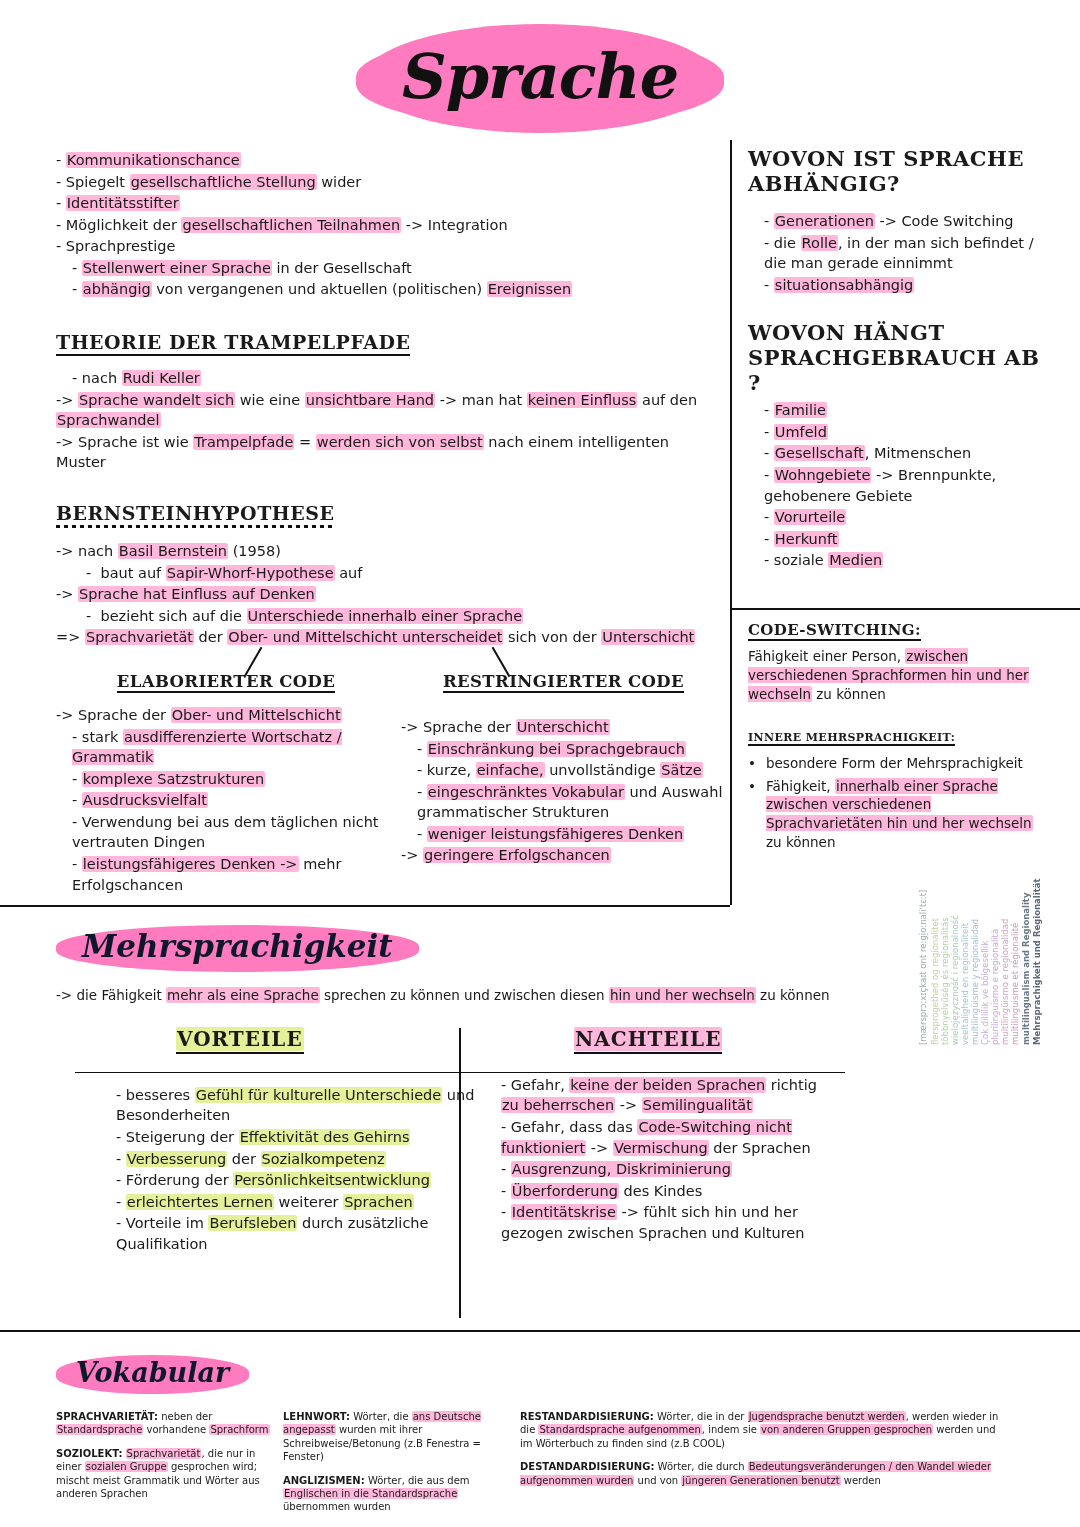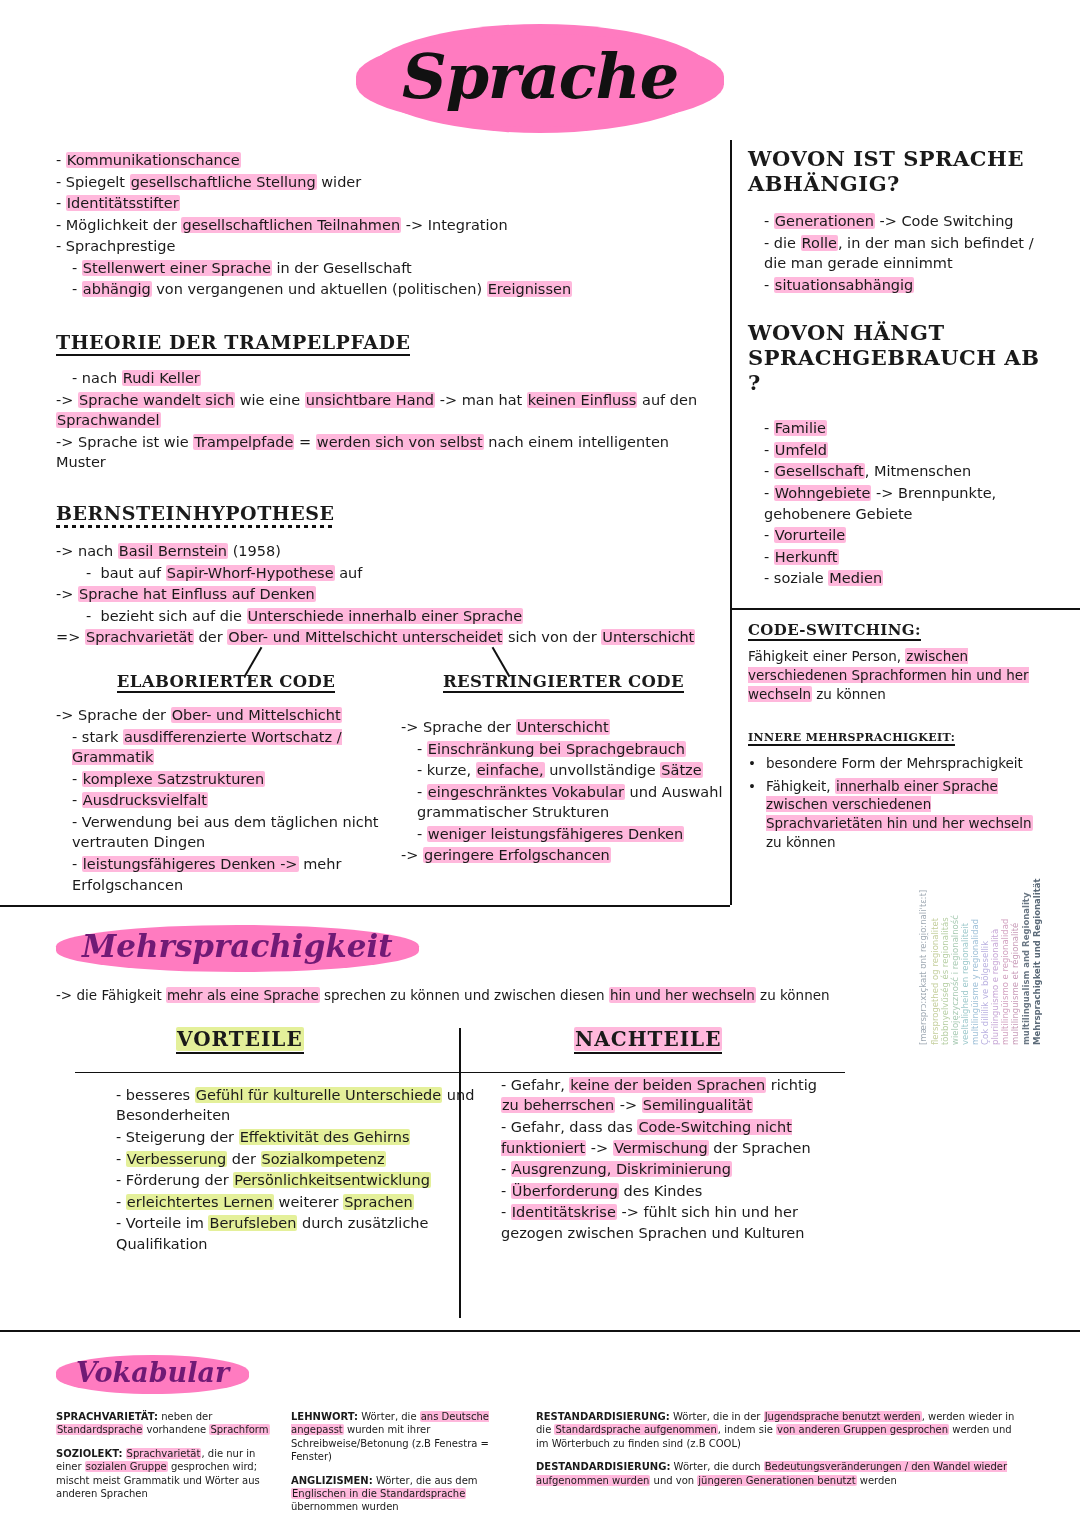--- a/index.html
+++ b/index.html
@@ -108,21 +108,21 @@
 
   .mini-blob {
     display: inline-block;
     background: #ff7bc0;
     border-radius: 50% / 45%;
     padding: 3px 26px 8px 26px;
   }
   .mini-blob .mt {
     font-family: "DejaVu Serif", serif;
     font-style: italic; font-weight: bold;
-    font-size: 31px; color: #701a75; margin-top: 24px;
+    font-size: 31px; color: #0f172a; margin-top: 24px;
   }
 
   .vn-head {
     font-family: "DejaVu Serif", serif;
     font-weight: bold; font-size: 20px;
     letter-spacing: 1px;
     display: inline-block; position: relative; padding-bottom: 3px;
   }
   .vn-head::after { content:""; position:absolute; left:0; right:0; bottom:0; height:2px; background:#111; }
 
@@ -240,21 +240,21 @@
       <div class="blk ind1" style="margin-top:12px;">
         <div class="li">- <span class="hp">Generationen</span> -&gt; Code Switching</div>
         <div class="li">- die <span class="hp">Rolle</span>, in der man sich befindet / die man gerade einnimmt</div>
         <div class="li">- <span class="hp">situationsabhängig</span></div>
       </div>
     </div>
 
     <div style="height:24px"></div>
     <div>
       <div class="hd" style="font-size:21px;">WOVON HÄNGT<br>SPRACHGEBRAUCH AB ?</div>
-      <div class="blk ind1" style="margin-top:20px;">
+      <div class="blk ind1" style="margin-top:2px;">
         <div class="li">- <span class="hp">Familie</span></div>
         <div class="li">- <span class="hp">Umfeld</span></div>
         <div class="li">- <span class="hp">Gesellschaft</span>, Mitmenschen</div>
         <div class="li">- <span class="hp">Wohngebiete</span> -&gt; Brennpunkte, gehobenere Gebiete</div>
         <div class="li">- <span class="hp">Vorurteile</span></div>
         <div class="li">- <span class="hp">Herkunft</span></div>
         <div class="li">- soziale <span class="hp">Medien</span></div>
       </div>
     </div>
   </div>
@@ -332,21 +332,21 @@
     <div class="rot-col" style="left:60px; top:0px; color:#b7cfa4;">többnyelvűség és regionalitás</div>
     <div class="rot-col" style="left:50px; top:0px; color:#c5cf9d;">flersprogethed og regionalitet</div>
     <div class="rot-col" style="left:38px; top:0px; color:#9fa9b3;">[mærsprɔːxɪçkaɪt ʊnt reːɡi̯oːnaliˈtɛːt]</div>
   </div>
 
   <div id="vokab">
     <div class="mini-blob" style="padding:2px 20px 6px 20px;">
       <span class="mt" style="font-size:27px;">Vokabular</span>
     </div>
 
-    <div style="display:flex; gap:20px; margin-top:16px;">
+    <div style="display:flex; gap:12px; margin-top:16px;">
       <div class="vk-col" style="width:215px;">
         <div class="vk-block">
           <span class="vk-term">SPRACHVARIETÄT:</span>
           <span> neben der <span class="hp">Standardsprache</span> vorhandene <span class="hp">Sprachform</span></span>
         </div>
         <div class="vk-block">
           <span class="vk-term">SOZIOLEKT:</span>
           <span> <span class="hp">Sprachvarietät</span>, die nur in einer <span class="hp">sozialen Gruppe</span> gesprochen wird; mischt meist Grammatik und Wörter aus anderen Sprachen</span>
         </div>
       </div>

